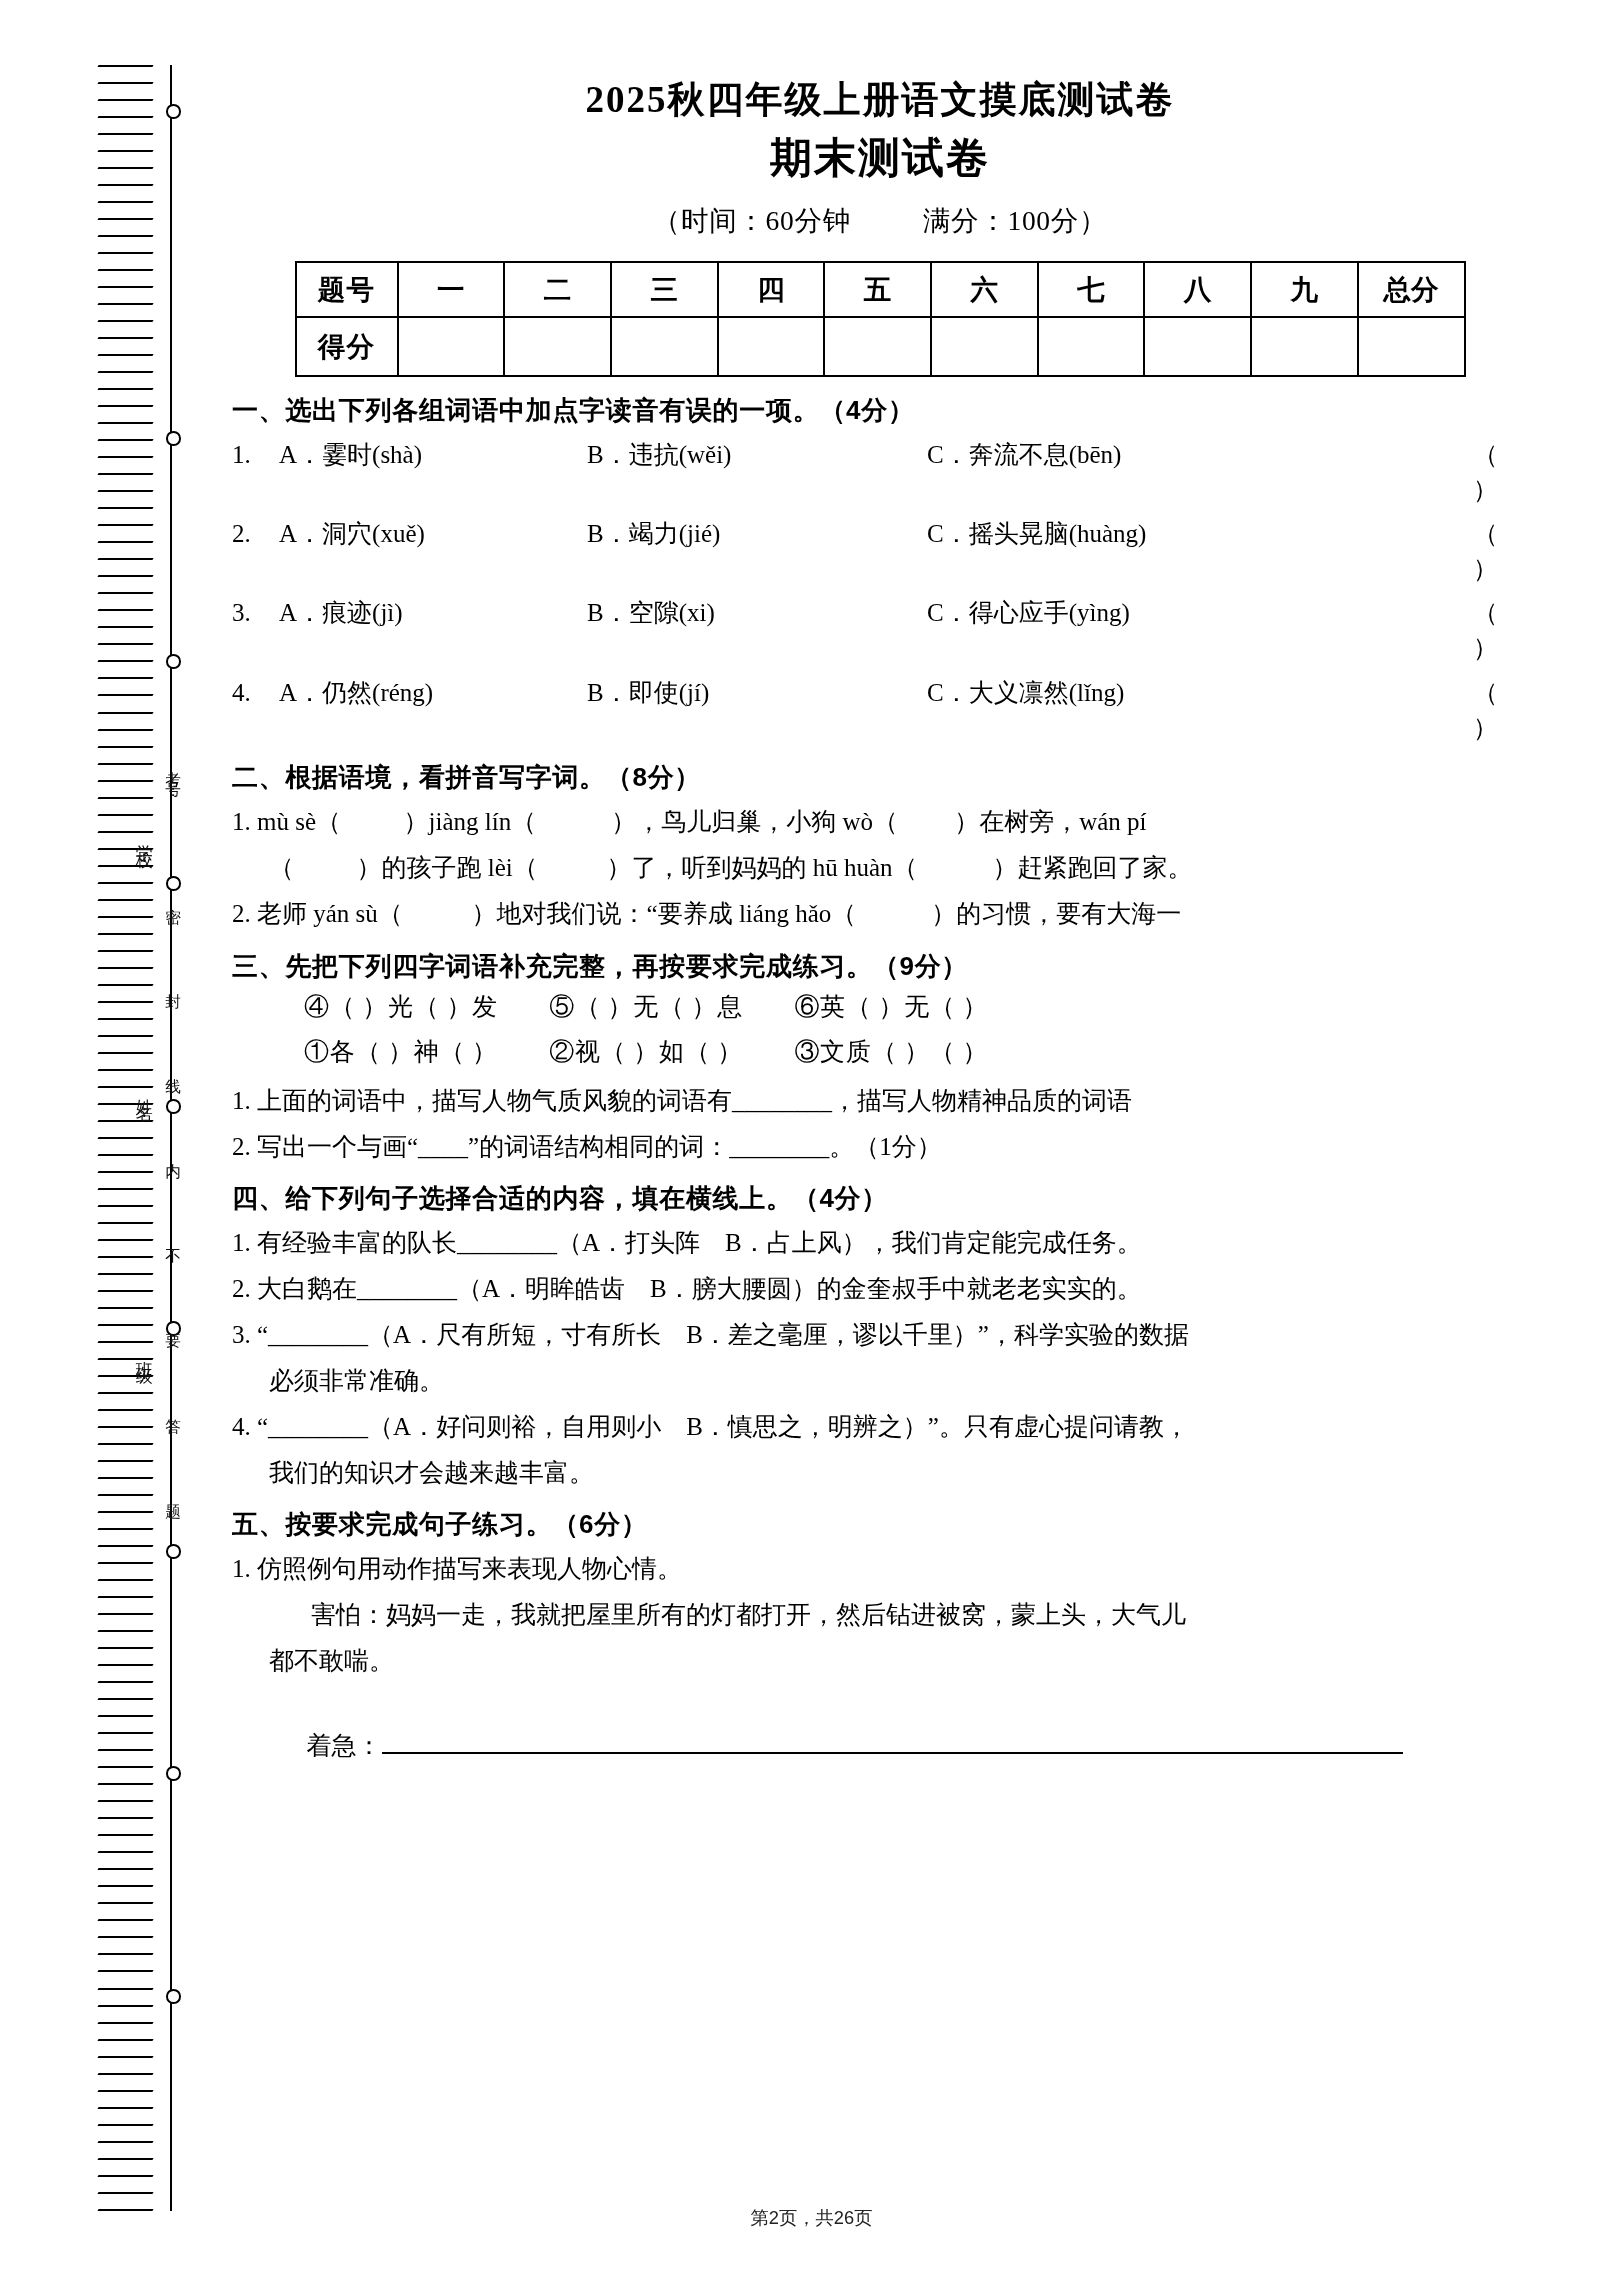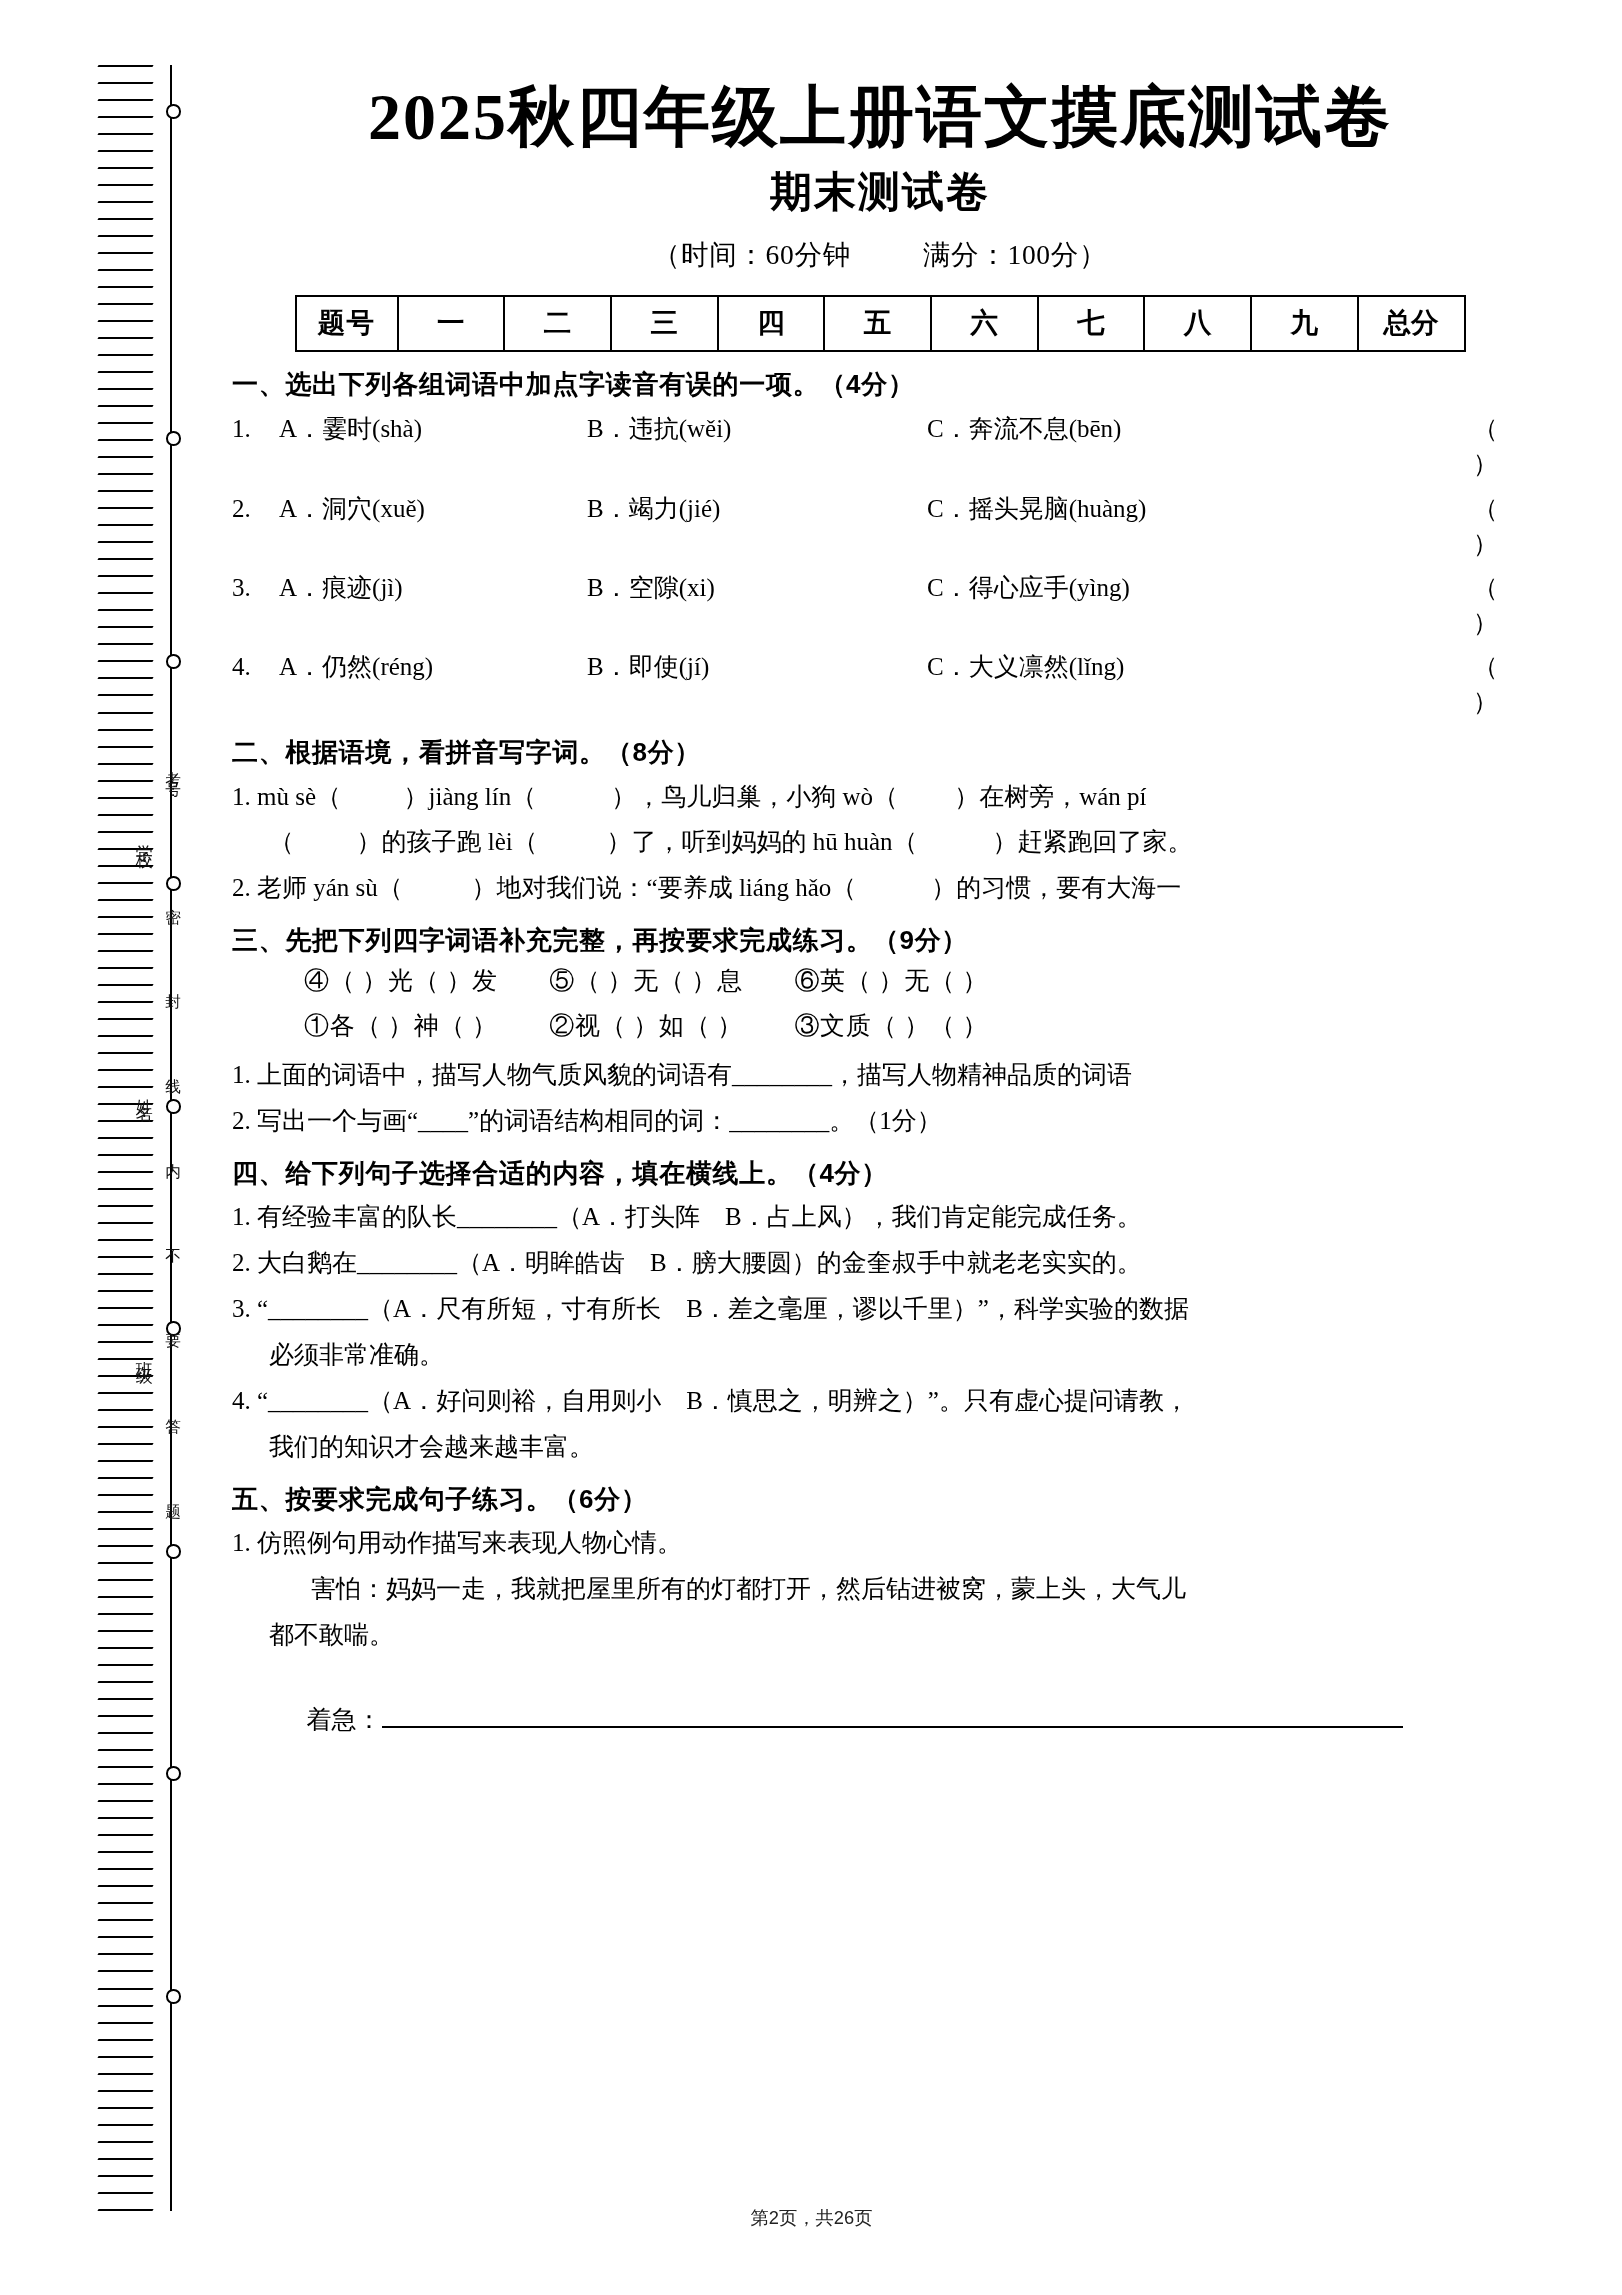--- a/index.html
+++ b/index.html
@@ -90,21 +90,21 @@
   
   .content {
     position: absolute;
     left: 232px;
     top: 72px;
     width: 1296px;
   }
 
   .title-main {
     text-align: center;
-    font-size: 66px;
+    font-size: 37px;
     font-weight: bold;
     letter-spacing: 2px;
     font-family: "Liberation Serif", serif;
     line-height: 1.15;
     margin-top: 6.5px;
   }
   .title-sub {
     text-align: center;
     font-size: 42px;
     font-weight: bold;
@@ -367,20 +367,33 @@
         <td>二</td>
         <td>三</td>
         <td>四</td>
         <td>五</td>
         <td>六</td>
         <td>七</td>
         <td>八</td>
         <td>九</td>
         <td>总分</td>
       </tr>
+      <tr class="row-blank">
+        <td class="head-cell">得分</td>
+        <td></td>
+        <td></td>
+        <td></td>
+        <td></td>
+        <td></td>
+        <td></td>
+        <td></td>
+        <td></td>
+        <td></td>
+        <td></td>
+      </tr>
     </tbody>
       </table>
 
     <div class="sec-head">一、选出下列各组词语中加点字读音有误的一项。（4分）</div>
     <div class="q-row">
       <span class="num">1.</span>
       <span class="opt-a">A．霎时(shà)</span>
       <span class="opt-b">B．违抗(wěi)</span>
       <span class="opt-c">C．奔流不息(bēn)</span>
       <span class="paren">（  ）</span>

